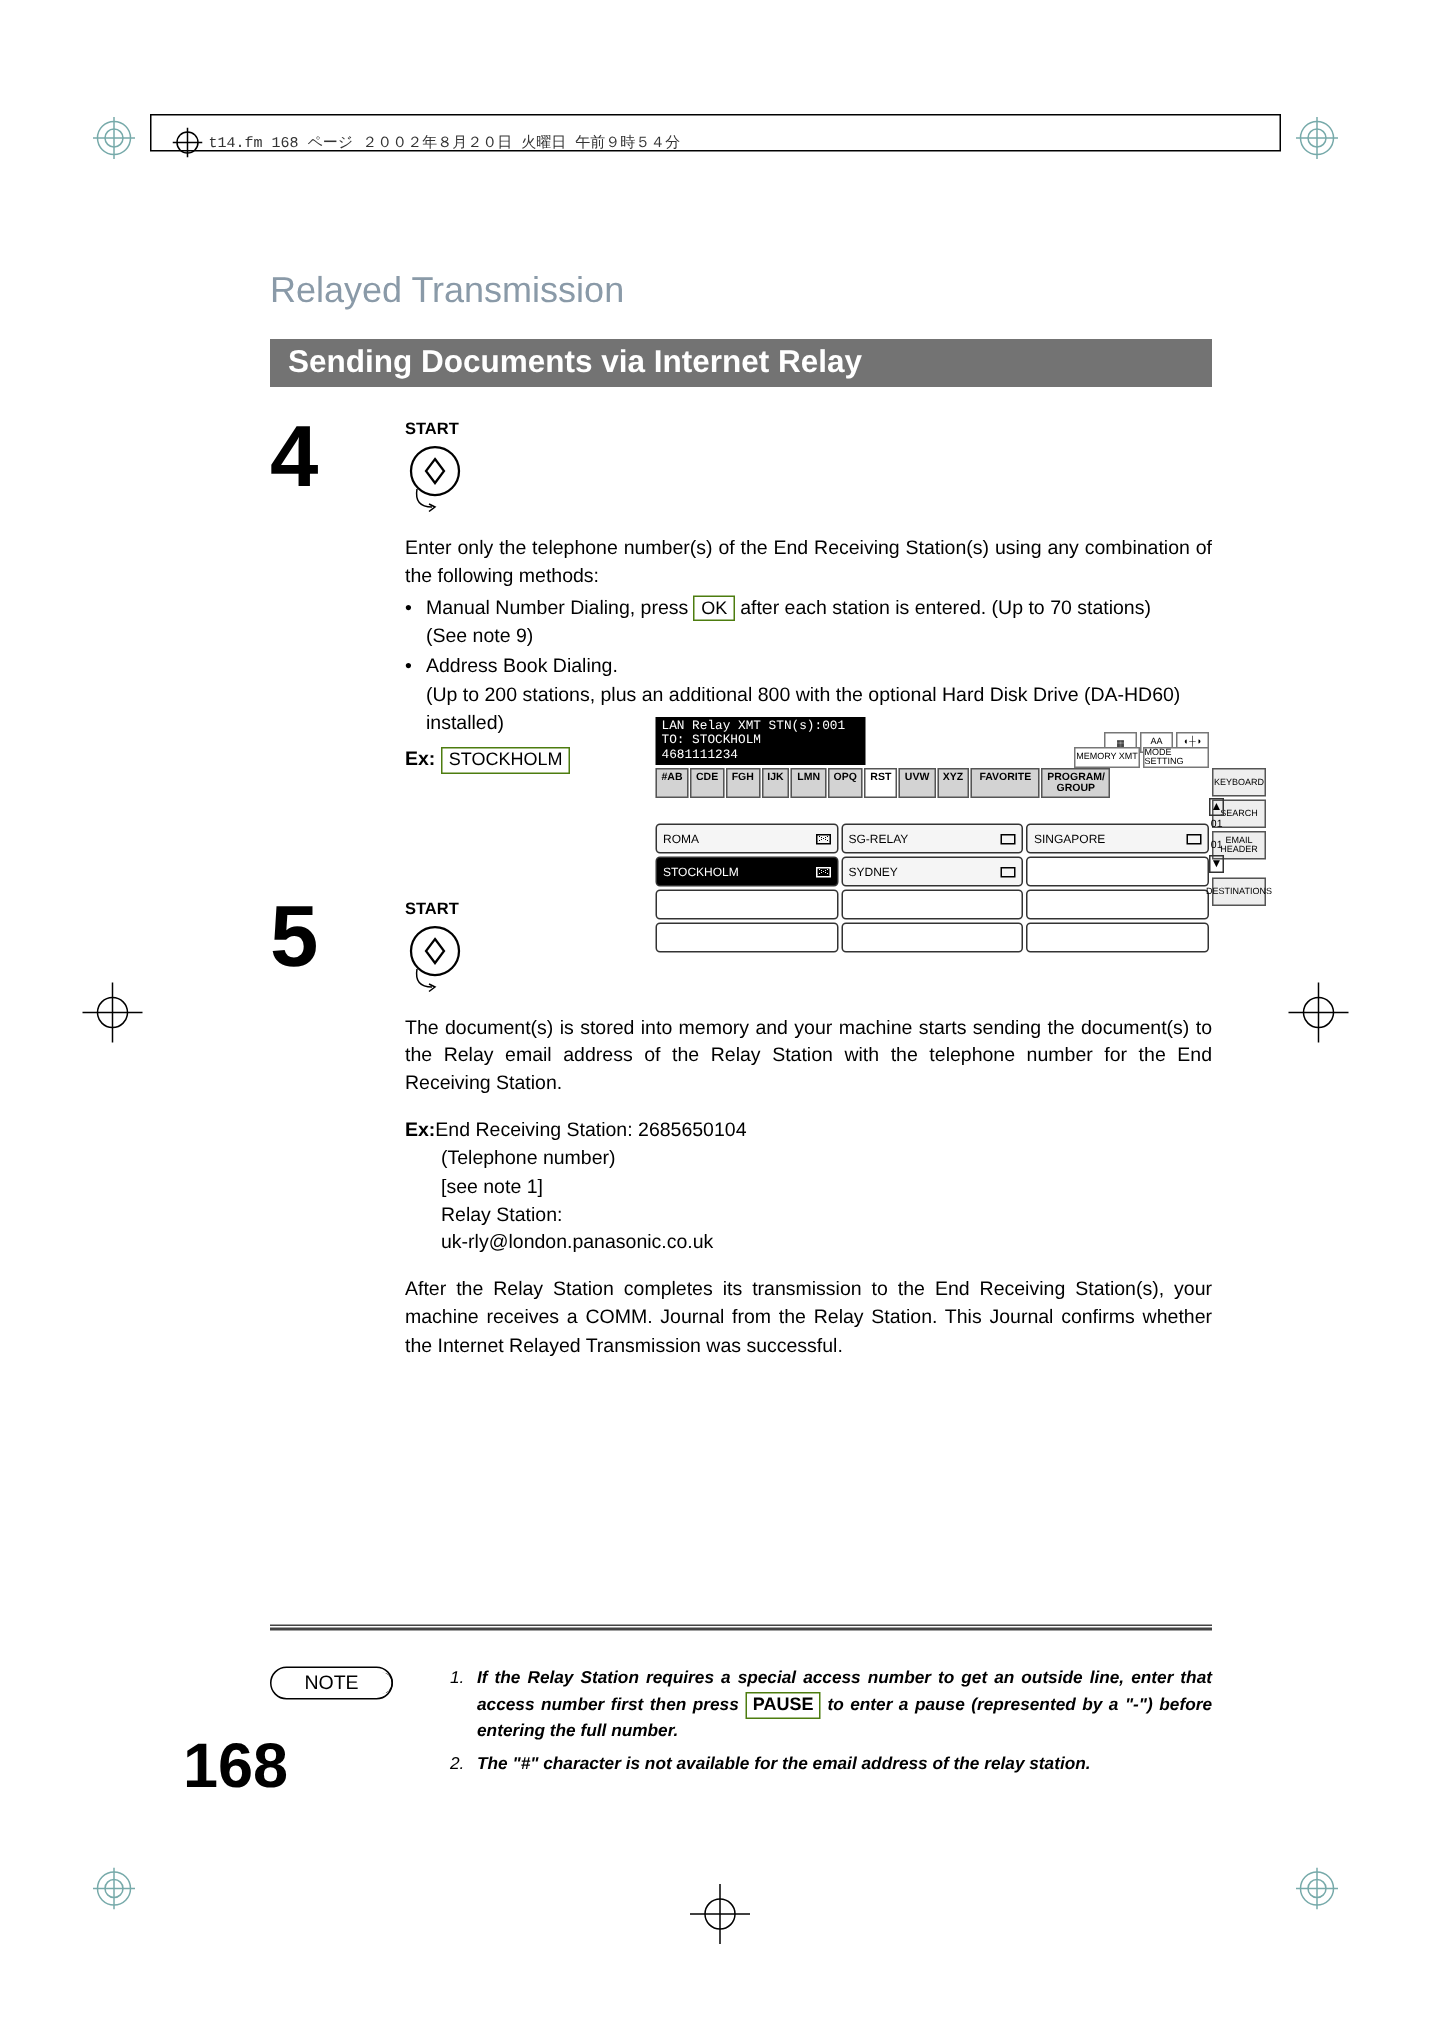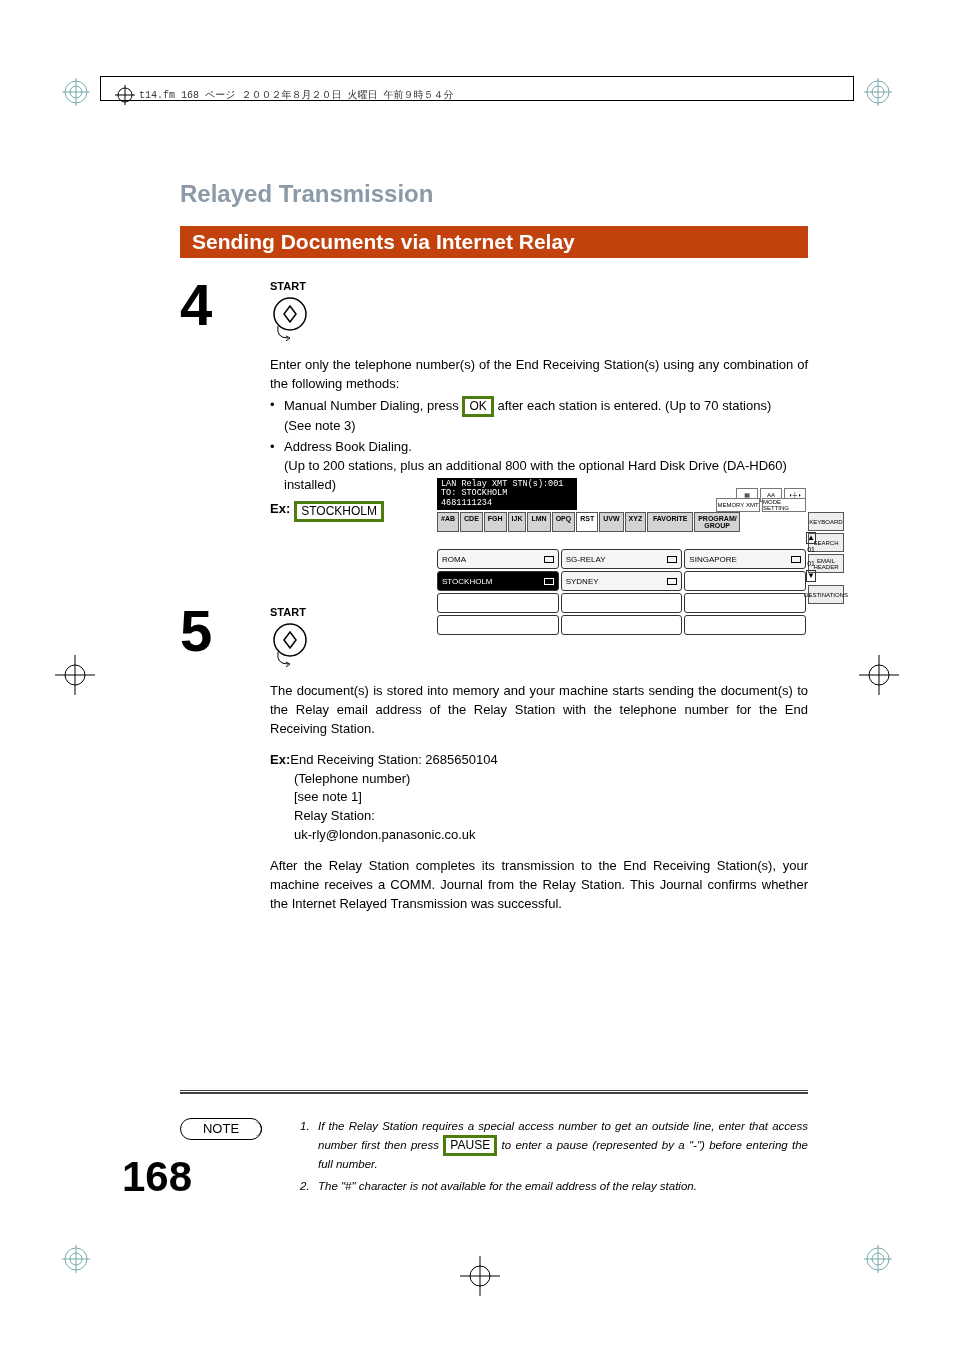--- a/index.html
+++ b/index.html
@@ -24,25 +24,25 @@
     }
     .content {
       position: absolute;
       top: 180px;
       left: 180px;
       width: 628px;
     }
     .main-header {
       color: #8a9aa8;
       font-size: 24px;
-      font-weight: bold;
+      font-weight: normal;
       margin-bottom: 18px;
     }
     .sub-header {
-      background: #c2410c;
+      background: #737373;
       color: #fff;
       font-size: 21px;
       font-weight: bold;
       padding: 4px 12px;
       margin-bottom: 18px;
     }
     .step-row {
       display: flex;
       margin-bottom: 20px;
     }
@@ -74,21 +74,21 @@
       display: flex;
       font-size: 13px;
       line-height: 1.45;
       text-align: justify;
       margin-top: 2px;
     }
     .bullet-dot { width: 14px; flex-shrink: 0; }
     .bullet-content { flex: 1; }
     .boxed {
       display: inline-block;
-      border: 3px solid #4d7c0f;
+      border: 1px solid #4d7c0f;
       padding: 0 4px;
       font-size: 12px;
       line-height: 1.3;
       vertical-align: baseline;
     }
     .indent { padding-left: 14px; font-size: 13px; line-height:1.45; }
     .ex-row {
       font-size: 13px;
       margin-top: 6px;
       display: flex;
@@ -242,21 +242,21 @@
       border-bottom-right-radius: 14px;
     }
     .note-list {
       font-size: 11.5px;
       font-style: italic;
       line-height: 1.5;
       flex:1;
     }
     .note-item { display: flex; margin-bottom: 4px; }
     .note-num { width: 18px; flex-shrink: 0; }
-    .note-text { flex: 1; text-align: justify; }
+    .note-text { flex: 1; text-align: justify; font-weight: bold; }
     .page-num {
       position: absolute;
       bottom: 150px;
       left: 122px;
       font-size: 42px;
       font-weight: bold;
     }
     .crop-circle {
       position:absolute;
       width:28px;
@@ -362,21 +362,21 @@
         <path d="M 6 30 Q 4 42 16 42" fill="none" stroke="#000"></path>
         <path d="M 14 40 L 18 42 L 14 45" fill="none" stroke="#000"></path>
       </svg>
       <div class="body-text">Enter only the telephone number(s) of the End Receiving Station(s) using any combination of the following methods:</div>
       <div class="bullet-row">
         <div class="bullet-dot">•</div>
         <div class="bullet-content">
           <span>Manual Number Dialing, press </span><span class="boxed">OK</span><span> after each station is entered. (Up to 70 stations)</span>
         </div>
       </div>
-      <div class="indent">(See note 3)</div>
+      <div class="indent">(See note 9)</div>
       <div class="bullet-row">
         <div class="bullet-dot">•</div>
         <div class="bullet-content">Address Book Dialing.</div>
       </div>
       <div class="indent">(Up to 200 stations, plus an additional 800 with the optional Hard Disk Drive (DA-HD60) installed)</div>
       <div class="ex-row">
         <span class="ex-label">Ex:</span>
         <span class="boxed">STOCKHOLM</span>
       </div>
     </div>

